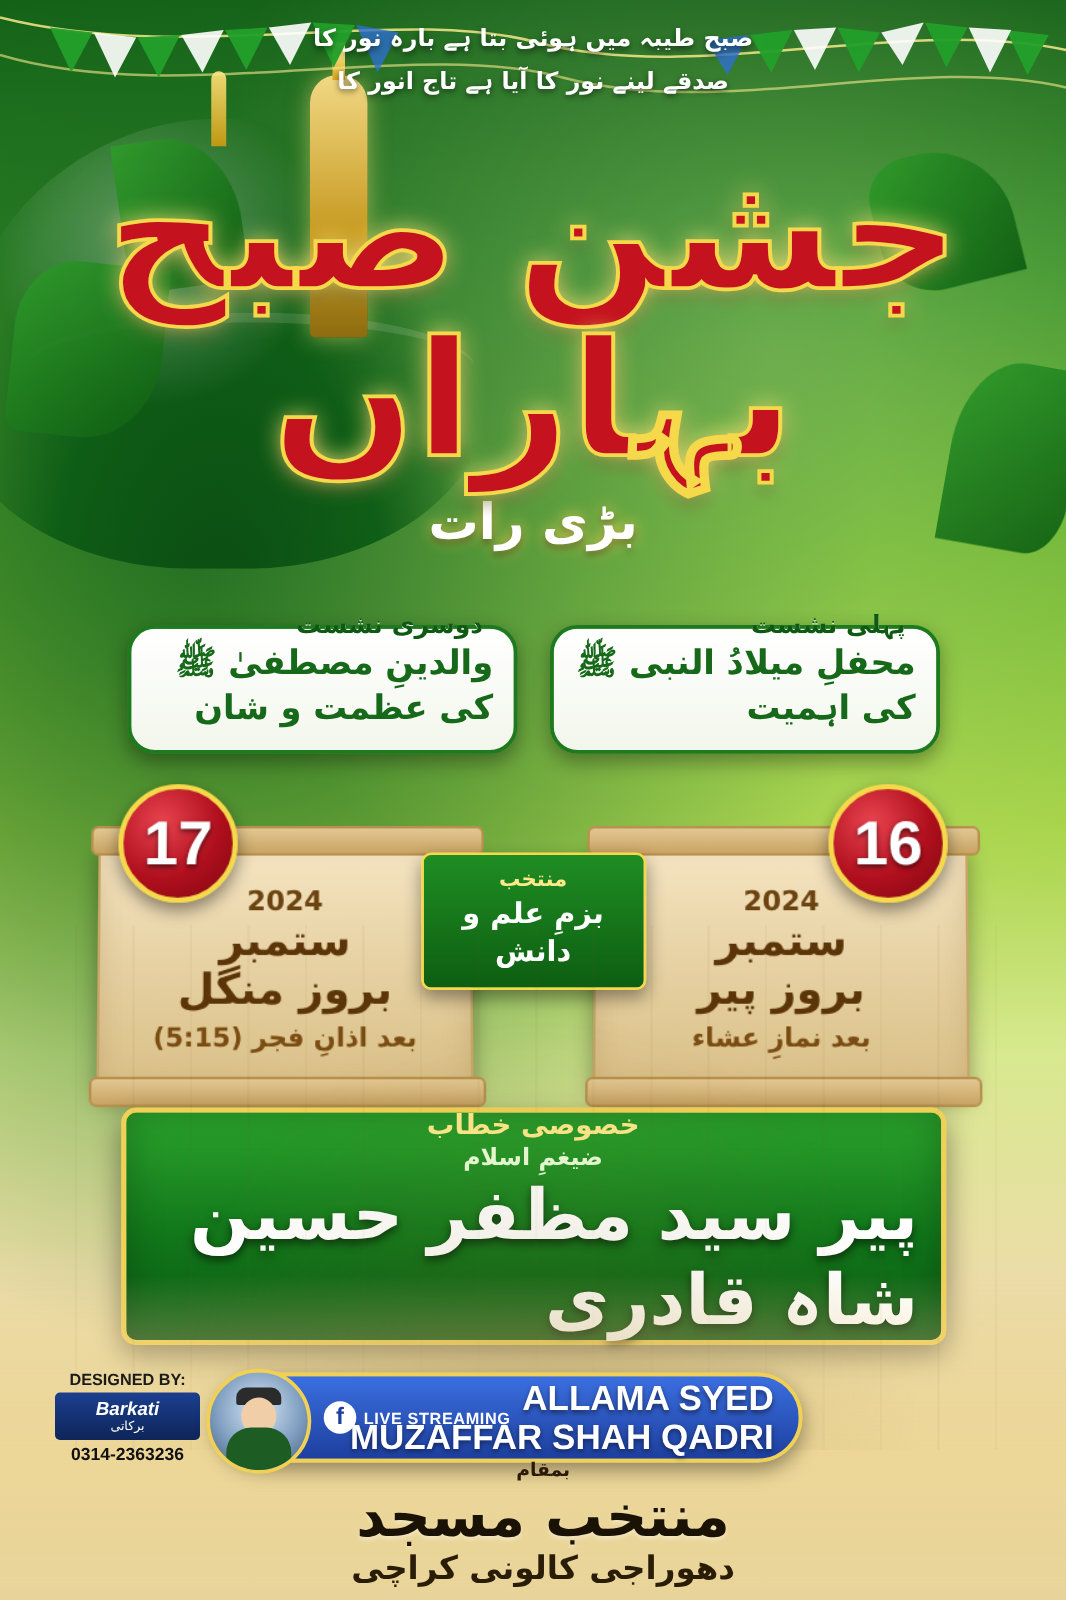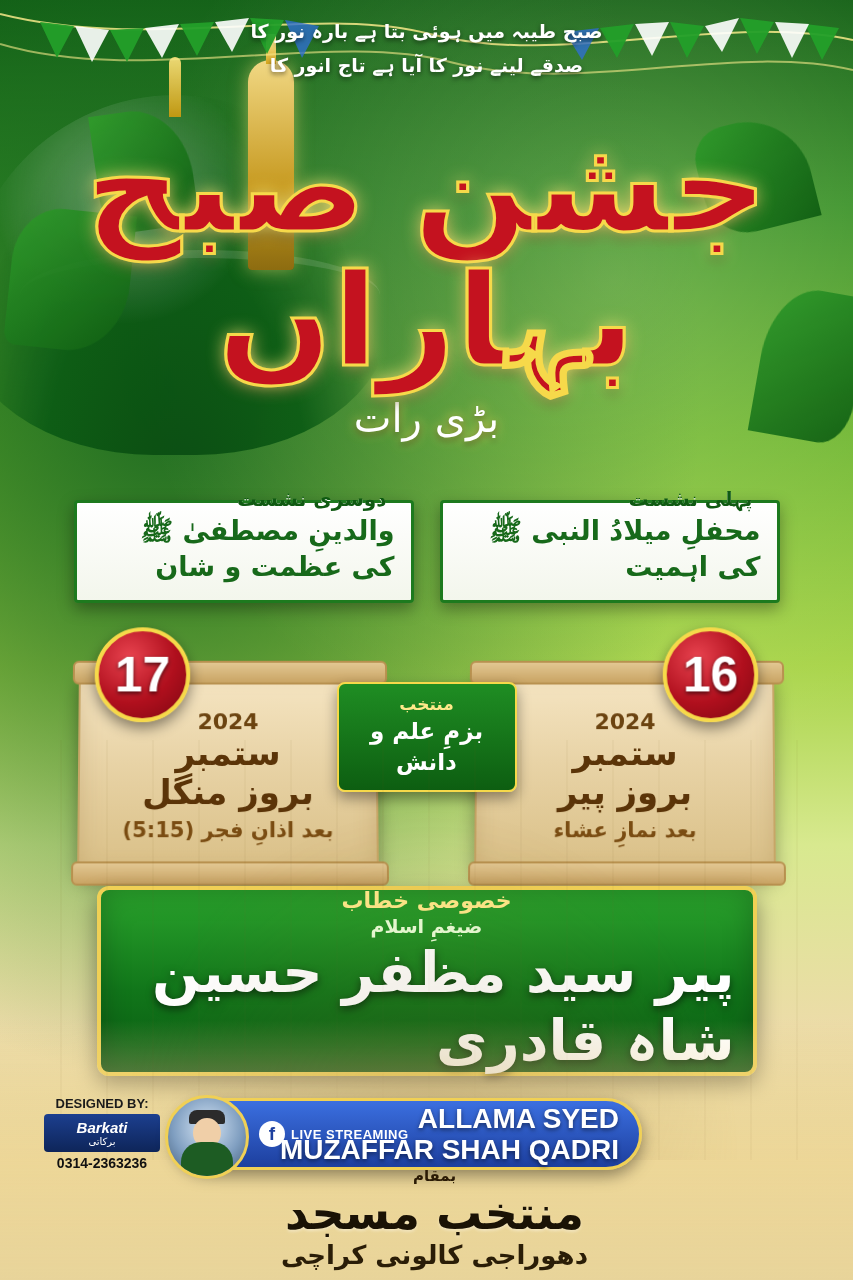--- a/index.html
+++ b/index.html
@@ -102,35 +102,35 @@
     font-size: 128px; line-height: 1.05; font-weight: bold;
     color: #c4121f;
     -webkit-text-stroke: 3px #f6d94a;
     text-shadow:
       0 0 18px rgba(255,235,120,0.95),
       0 6px 14px rgba(0,0,0,0.45);
     transform: scaleX(1.05);
   }
   .title-sub {
     margin-top: 6px;
-    font-size: 40px; font-weight: normal; color: #ffffff;
+    font-size: 40px; font-weight: bold; color: #ffffff;
     text-shadow: 0 0 12px rgba(255,220,90,0.9), 0 3px 6px rgba(0,0,0,0.5);
     letter-spacing: 3px;
   }
 
   .session-row {
     position: absolute; left: 0; top: 500px; width: 853px;
     display: flex; flex-direction: row-reverse; justify-content: center; gap: 26px;
   }
   .session {
     position: relative;
-    width: 340px; min-height: 72px;
+    width: 312px; min-height: 72px;
     background: linear-gradient(180deg, #ffffff 0%, #f3f6ec 100%);
     border: 3px solid #1d7a1e;
-    border-radius: 4px;
+    border-radius: 22px;
     box-shadow: 0 6px 16px rgba(0,0,0,0.35);
     display: flex; align-items: center; justify-content: center;
     padding: 10px 16px 14px;
   }
   .session-label {
     position: absolute; top: -16px; right: 24px;
     font-size: 20px; font-weight: bold; color: #0f5a12;
     text-shadow: 0 1px 0 #fff;
   }
   .session-text {

